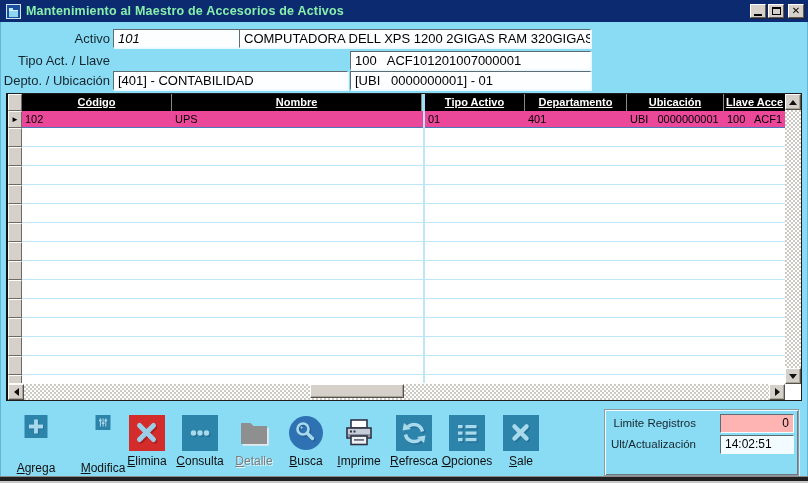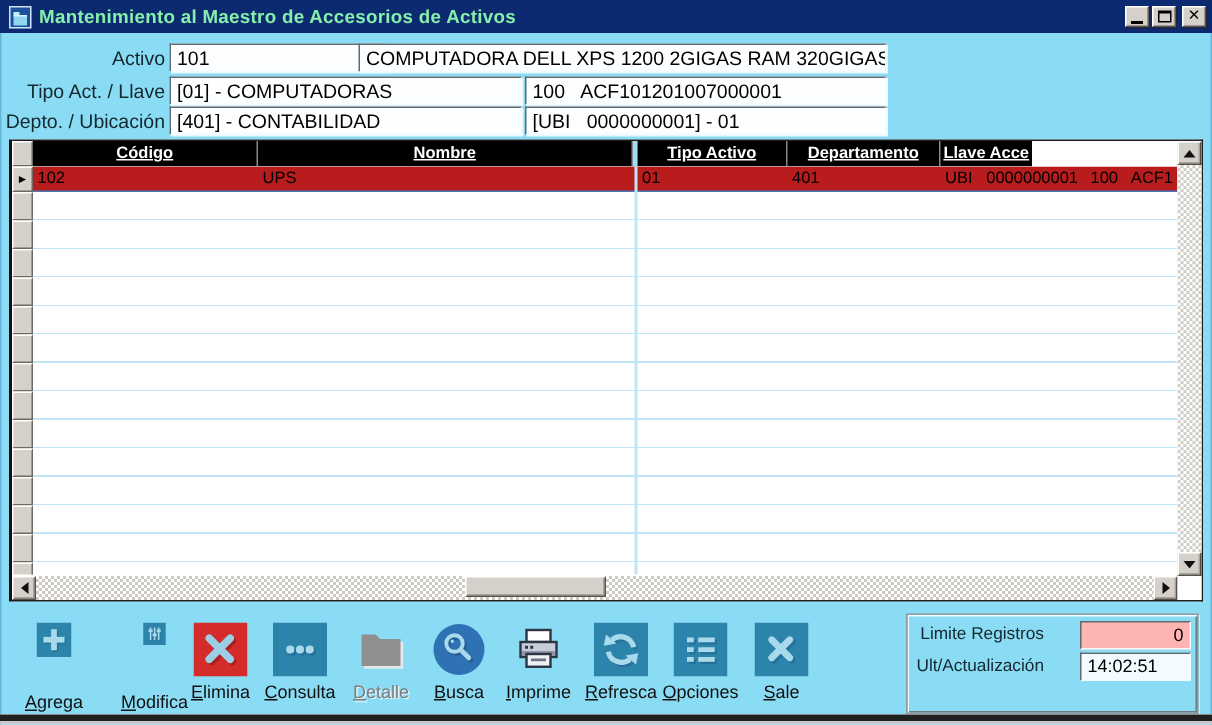--- a/index.html
+++ b/index.html
@@ -72,21 +72,21 @@
   }
   .selcell.first { height:17px; }
   .selarrow { color:#000; font-size:8px; line-height:1; }
   .g-rows {
     position:absolute; left:14px; top:17px; right:0; bottom:0;
     background: repeating-linear-gradient(180deg, transparent 0 18px, #bfe6f6 18px 19px);
   }
   .g-vline { position:absolute; left:415px; top:0; bottom:0; width:2px; background:#bfe6f6; }
   .g-row1 {
     position:absolute; left:14px; top:0; width:763px; height:17px; display:flex;
-    border-bottom:1px solid #4a78b8; background:#b91c1c;
+    border-bottom:1px solid #4a78b8; background:#ec4899;
   }
   .dcell { font-size:11px; line-height:16px; color:#000; padding-left:3px; white-space:pre; overflow:hidden; }
 
   
   .dither {
     background-color:#fff;
     background-image:
       linear-gradient(45deg,#cdc9c3 25%,transparent 25%,transparent 75%,#cdc9c3 75%),
       linear-gradient(45deg,#cdc9c3 25%,transparent 25%,transparent 75%,#cdc9c3 75%);
     background-size:4px 4px; background-position:0 0,2px 2px;
@@ -160,39 +160,39 @@
       <div class="winbtn">
           <span class="g-max"></span>
         </div>
       <div class="winbtn close">
           <span class="g-x">✕</span>
         </div>
     </div>
   </div>
 
   <div class="flabel" style="top:29px;">Activo</div>
-  <div class="field" style="left:113px; top:29px; width:144px;">101</div>
+  <div class="field" style="left:113px; top:29px; width:144px;font-style:italic;">101</div>
   <div class="field" style="left:239px; top:29px; width:352px;">COMPUTADORA DELL XPS 1200 2GIGAS RAM 320GIGAS DISC</div>
 
   <div class="flabel" style="top:51px;">Tipo Act. / Llave</div>
-  <div class="field" style="left:113px; top:51px; width:235px;">[01] - COMPUTADORAS</div>
   <div class="field" style="left:350px; top:51px; width:241px;">100   ACF101201007000001</div>
 
   <div class="flabel" style="top:71px;">Depto. / Ubicación</div>
   <div class="field" style="left:113px; top:71px; width:235px;">[401] - CONTABILIDAD</div>
   <div class="field" style="left:350px; top:71px; width:241px;">[UBI   0000000001] - 01</div>
 
   <div class="grid">
     <div class="g-header">
       <div class="hsel"></div>
       <div class="hcell w-codigo">Código</div>
       <div class="hcell w-nombre">Nombre</div>
       <div class="hcell hgap w-gap"></div>
       <div class="hcell w-tipo">Tipo Activo</div>
       <div class="hcell w-depto">Departamento</div>
+      <div class="hcell w-ubic">Ubicación</div>
       <div class="hcell w-llave">Llave Acce</div>
     </div>
 
     <div class="g-body">
       <div class="g-selcol">
         <div class="selcell first">
             <span class="selarrow">►</span>
           </div>
       <div class="selcell"></div>
           <div class="selcell"></div>

